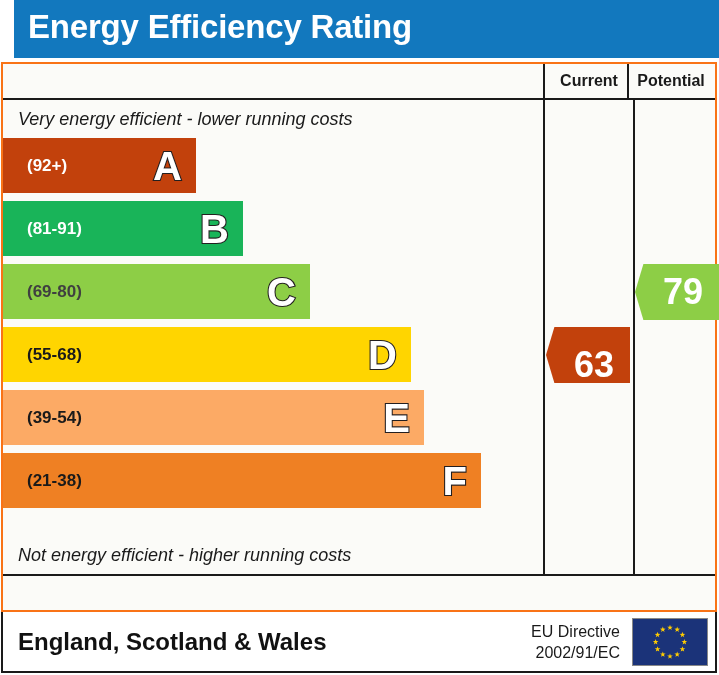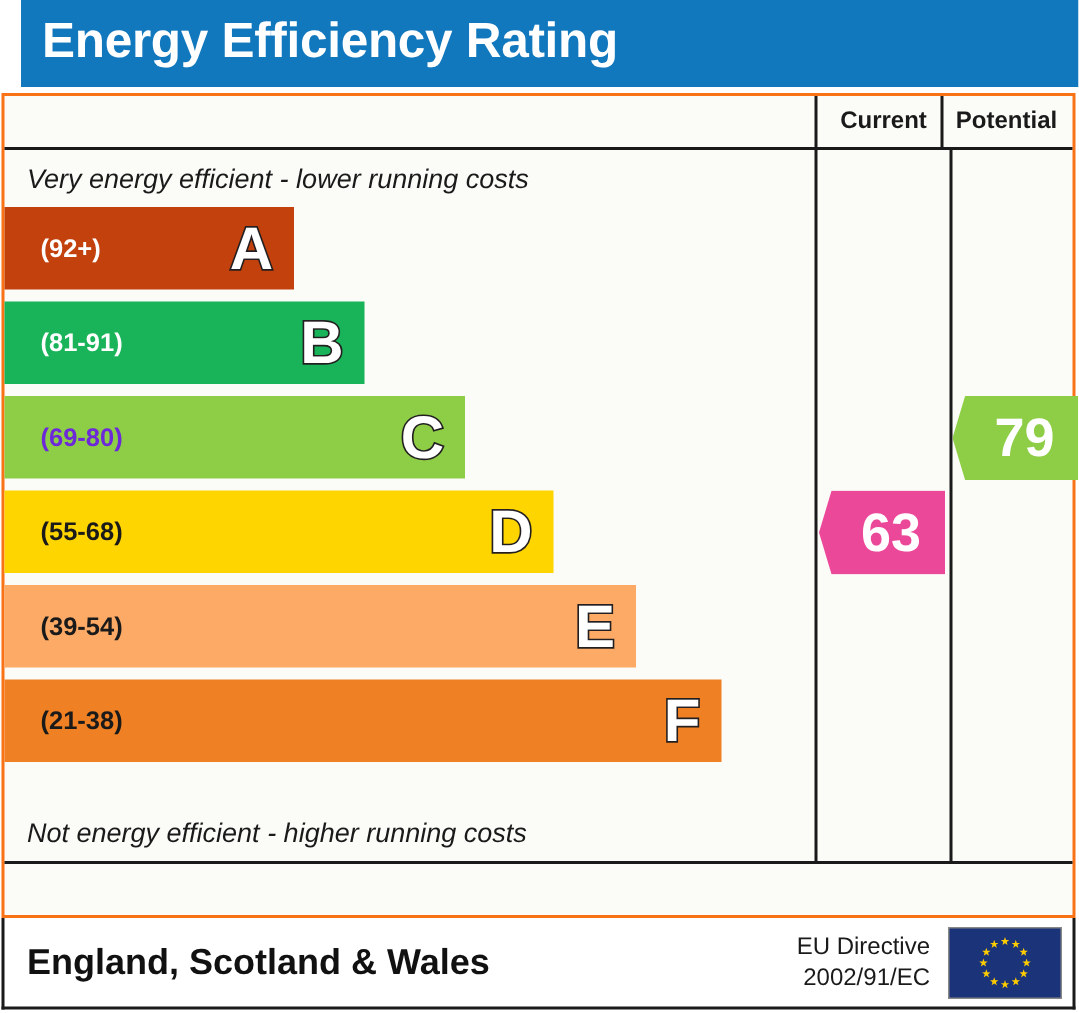--- a/index.html
+++ b/index.html
@@ -214,43 +214,43 @@
     <div class="bands" id="band-list">
         <div class="band" style="top: 0px; width: 193px; background: #c2410c;">
           <span class="band-range" style="color: rgb(255, 255, 255);">(92+)</span>
           <span class="band-letter">A</span>
         </div>
         <div class="band" style="top: 63px; width: 240px; background: rgb(25, 180, 89);">
           <span class="band-range" style="color: rgb(255, 255, 255);">(81-91)</span>
           <span class="band-letter">B</span>
         </div>
         <div class="band" style="top: 126px; width: 307px; background: rgb(141, 206, 70);">
-          <span class="band-range" style="color: #6d28d9; text-align: center;">(69-80)</span>
+          <span class="band-range" style="color: #404040; text-align: center;">(69-80)</span>
           <span class="band-letter">C</span>
         </div>
-        <div class="band" style="top: 189px; width: 366px; background: rgb(255, 213, 0);">
+        <div class="band" style="top: 189px; width: 408px; background: rgb(255, 213, 0);">
           <span class="band-range" style="color: rgb(26, 26, 26);">(55-68)</span>
           <span class="band-letter">D</span>
         </div>
         <div class="band" style="top: 252px; width: 421px; background: rgb(252, 170, 101);">
           <span class="band-range" style="color: rgb(26, 26, 26);">(39-54)</span>
           <span class="band-letter">E</span>
         </div>
         <div class="band" style="top: 315px; width: 478px; background: rgb(239, 128, 35);">
           <span class="band-range" style="color: rgb(26, 26, 26);">(21-38)</span>
           <span class="band-letter">F</span>
         </div>
       </div>
 
     <div class="caption bottom">Not energy efficient - higher running costs</div>
 
     <div class="hline-bottom"></div>
 
     <div id="arrow-layer">
-        <div class="arrow" style="left: 543px; width: 84px; top: 263px; background: #ec4899;">
+        <div class="arrow" style="left: 543px; width: 84px; top: 263px; background: #c2410c; align-items: flex-end;">
           <span class="arrow-value">63</span>
         </div>
         <div class="arrow" style="left: 632px; width: 84px; top: 200px; background: rgb(141, 206, 70);">
           <span class="arrow-value">79</span>
         </div>
       </div>
   </div>
 
   <div class="footer">
     <div class="footer-region">England, Scotland &amp; Wales</div>

